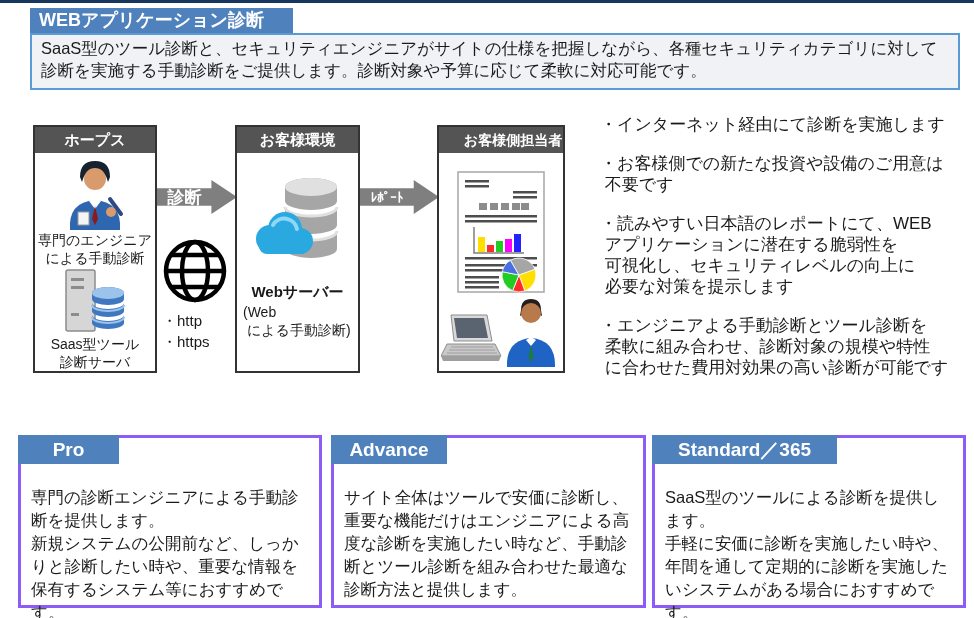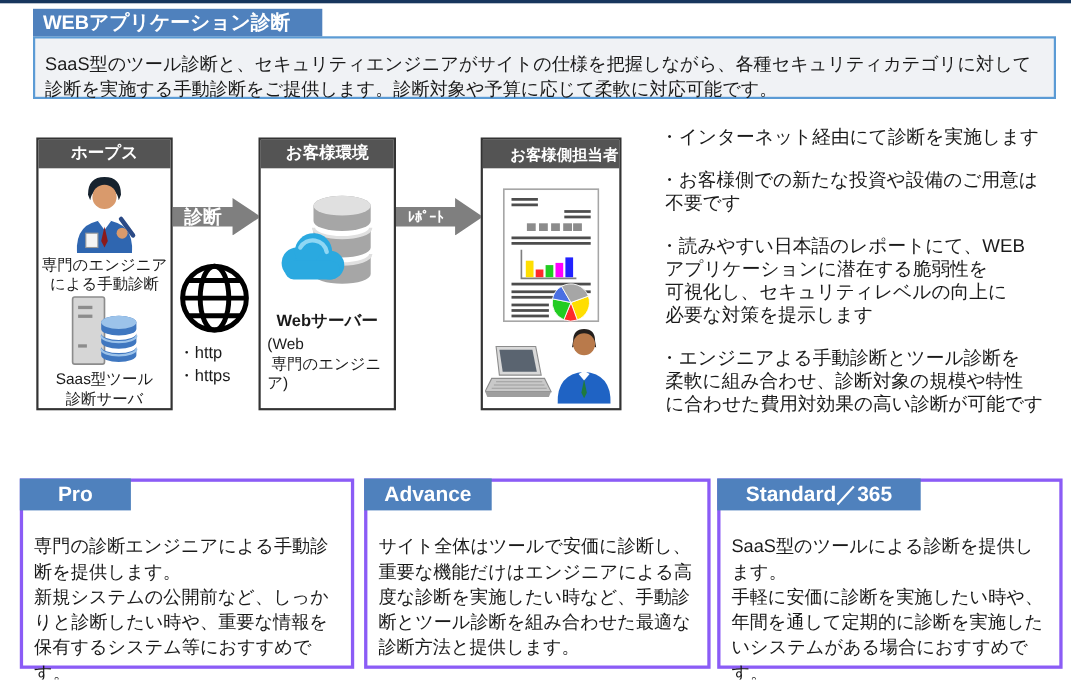--- a/index.html
+++ b/index.html
@@ -12,21 +12,21 @@
   .top-line{position:absolute;left:0;top:0;width:974px;height:3px;background:#17365d;}
   
   .title-tab{
     position:absolute;left:30px;top:8px;width:263px;height:25px;background:#4f81bd;
     color:#ffffff;font-weight:bold;font-size:18px;line-height:25px;padding-left:9px;
     box-sizing:border-box;z-index:3;
   }
   
   .desc-box{
     position:absolute;left:30px;top:33px;width:930px;height:57px;box-sizing:border-box;
-    border:2px solid #5b9bd5;background:#f0f2f5;padding:13px 9px;
+    border:2px solid #5b9bd5;background:#f0f2f5;padding:2px 9px;
     font-size:16.5px;line-height:22px;z-index:2;
   }
   
   .dbox{position:absolute;top:125px;height:248px;box-sizing:border-box;border:2px solid #333333;background:#ffffff;}
   .dbox-header{
     position:absolute;left:0;top:0;right:0;height:26px;background:#545454;color:#ffffff;
     font-weight:bold;font-size:15px;line-height:26px;text-align:center;
   }
   .dbox-label{position:absolute;left:0;right:0;text-align:center;font-size:14px;line-height:18px;}
   
@@ -132,21 +132,21 @@
         <circle cx="17" cy="66" r="14"></circle>
         <circle cx="32" cy="56" r="17"></circle>
         <circle cx="47" cy="68" r="13"></circle>
         <rect x="6" y="64" width="50" height="17" rx="8"></rect>
       </g>
       <path d="M20 52 a13 13 0 0 1 24 4" fill="none" stroke="#8fd7f4" stroke-width="4" stroke-linecap="round"></path>
     </svg>
 
     <div class="dbox-label" style="top:156px;font-weight:bold;font-size:15px;">Webサーバー</div>
     <div class="prewrap" style="position:absolute;left:6px;top:176px;font-size:14px;line-height:18px;">(Web
- 専門のエンジニア)</div>
+ による手動診断)</div>
   </div>
 
   <div class="flow-arrow" style="left:360px;width:79px;">
     <span class="arrow-label" style="width:54px;font-size:13px;">ﾚﾎﾟｰﾄ</span>
   </div>
 
   <div class="dbox" style="left:437px;width:128px;">
     <div class="dbox-header" style="font-size:14px;padding-left:24px;">お客様側担当者</div>
 
     <svg style="position:absolute;left:18px;top:44px;" width="88" height="122" viewBox="0 0 88 122">

